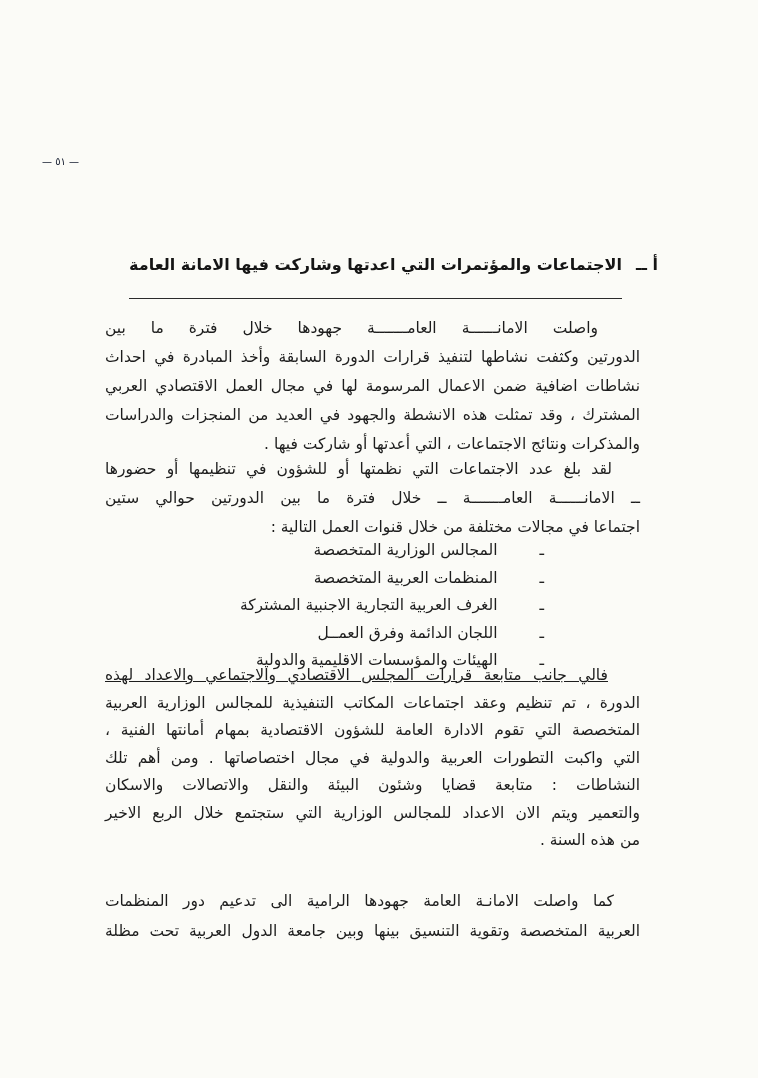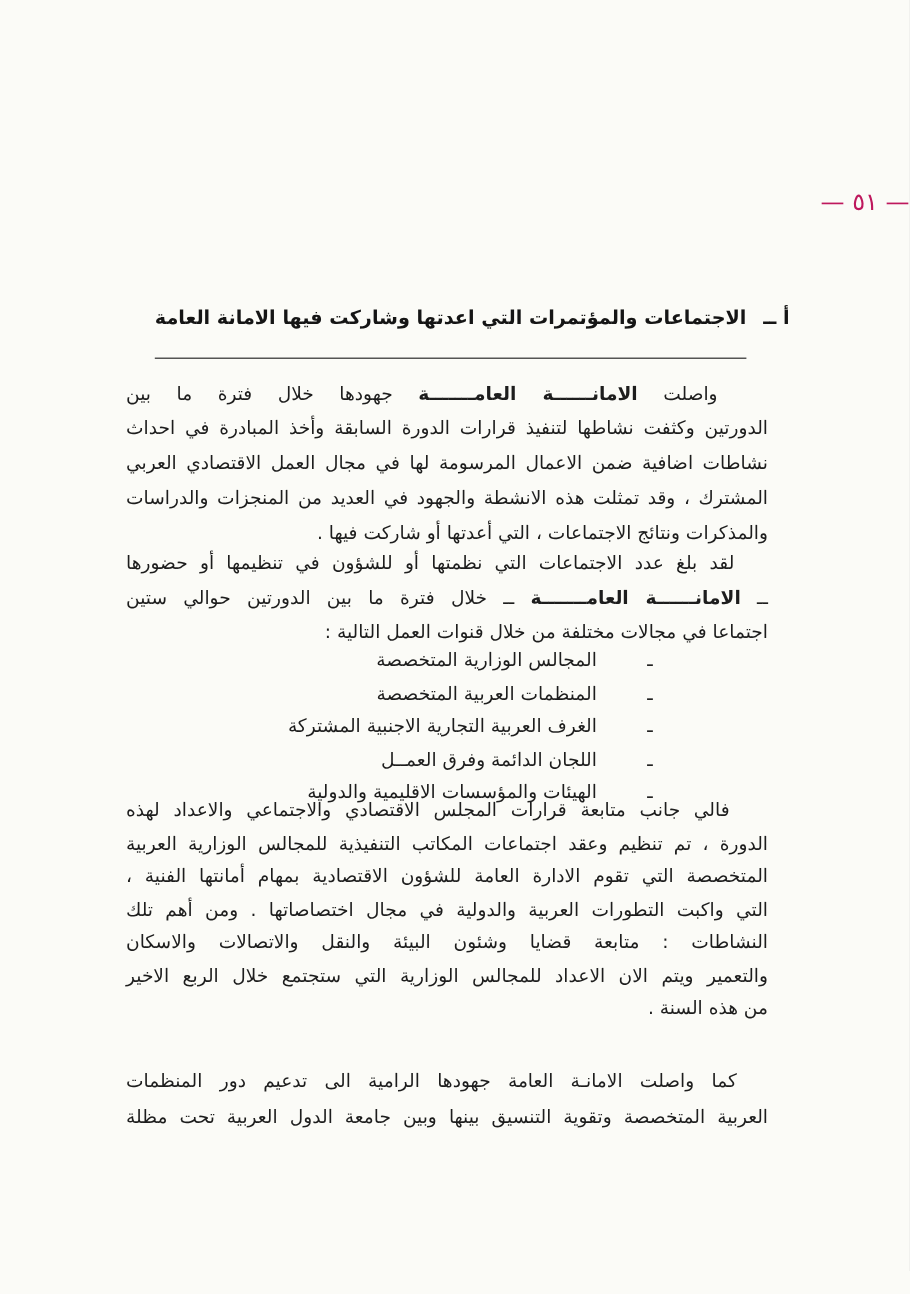--- a/index.html
+++ b/index.html
@@ -7,42 +7,42 @@
     position:relative;
     width:758px;height:1078px;
     margin:0 auto;
     background:#fbfbf7;
     font-family:"DejaVu Sans",sans-serif;
     color:#1d1d1d;
     overflow:hidden;
   }
   .page-number{
     position:absolute;top:156px;left:42px;right:0;
-    text-align:right;font-size:20px;letter-spacing:3px;color:#be185d;
+    text-align:left;font-size:10px;letter-spacing:3px;color:#0f172a;
   }
   .heading{
     position:absolute;top:255px;right:100px;
     direction:rtl;display:flex;align-items:flex-start;gap:14px;
     font-weight:700;font-size:16px;color:#151515;
   }
   .heading .heading-text{border-bottom:1.6px solid #2b2b2b;padding-bottom:24px;}
   .para{
     position:absolute;left:105px;right:118px;
     direction:rtl;font-size:15.5px;color:#1d1d1d;
   }
   .p1,.p2{line-height:29px;}
   .p3{line-height:27.5px;}
   .p4{line-height:30px;}
   .ln{text-align:justify;text-align-last:justify;}
   .ln.rag{text-align:right;text-align-last:auto;}
   .ind42{padding-right:42px;}
   .ind28{padding-right:28px;}
-  .ind32{padding-right:32px;}
+  .ind32{padding-right:32px;text-decoration:underline;}
   .ind26{padding-right:26px;}
-  .emph{font-weight:700;}
+  .emph{font-weight:400;}
   .list{
     position:absolute;left:105px;right:118px;
     direction:rtl;font-size:15.5px;line-height:27.5px;color:#1d1d1d;
   }
   .list-item{display:flex;gap:42px;padding-right:96px;align-items:baseline;}
   .bullet{flex:none;color:#222;}
 </style>
 </head>
 <body>
 

